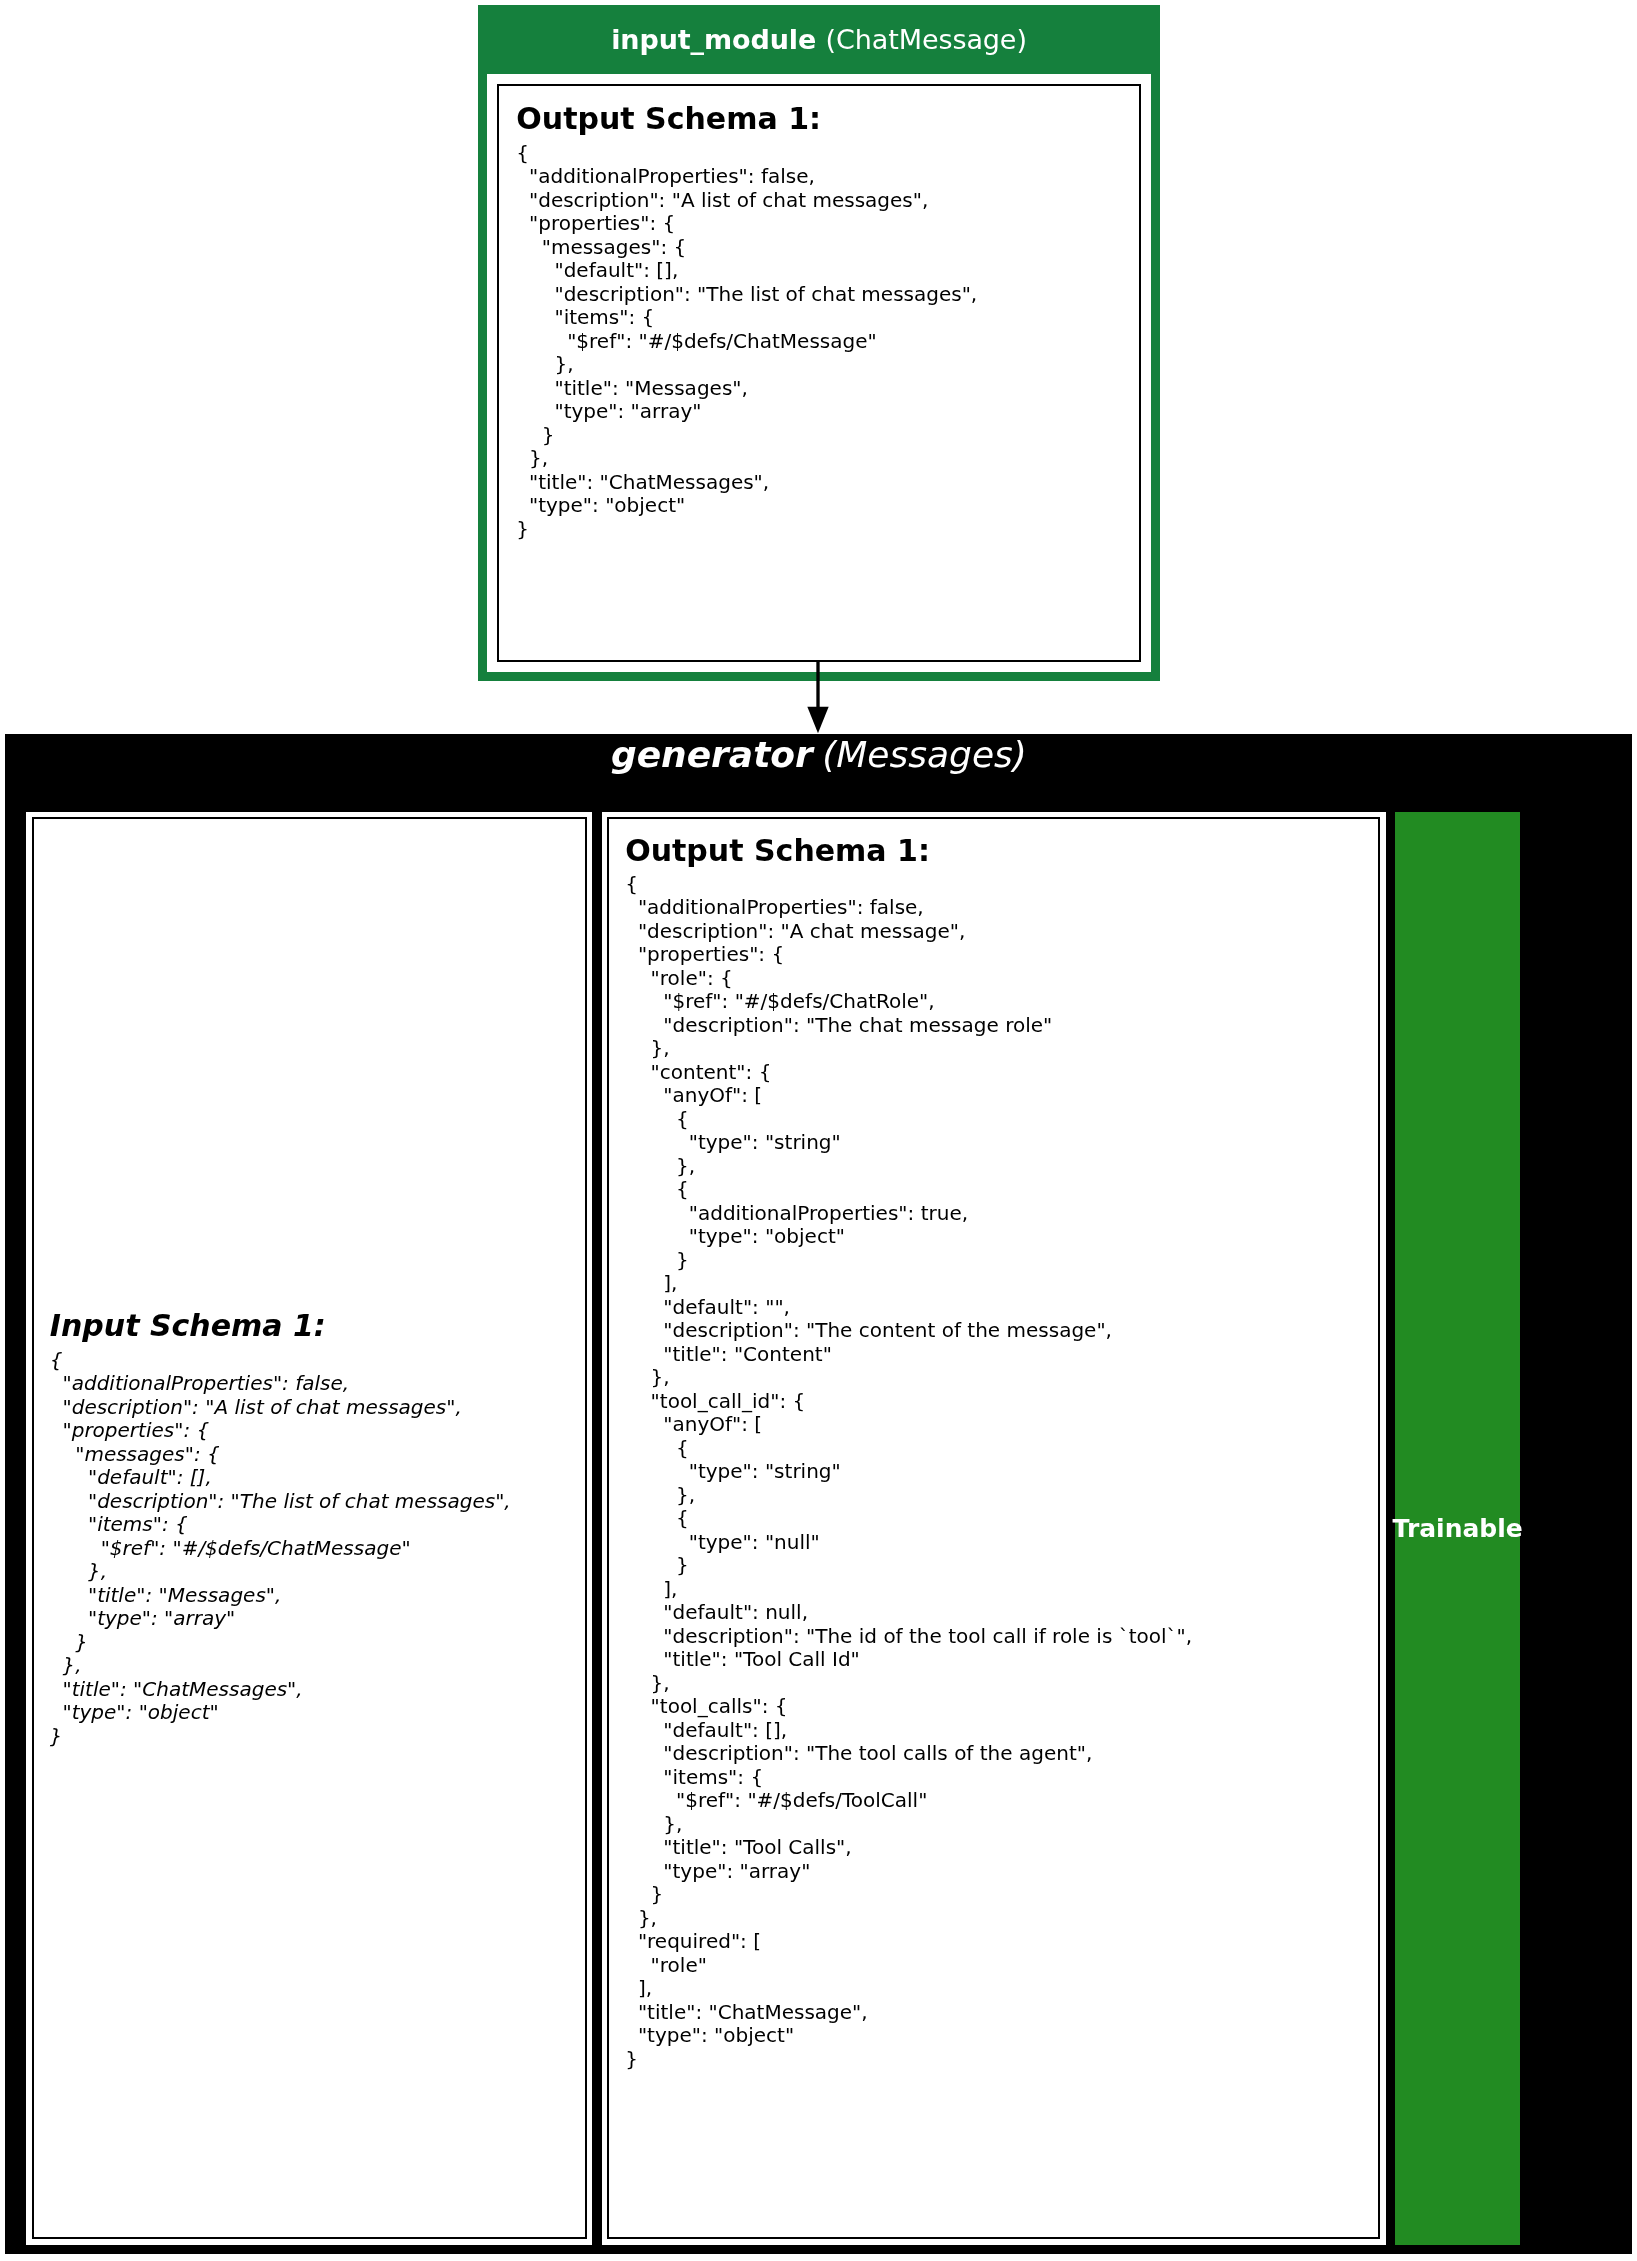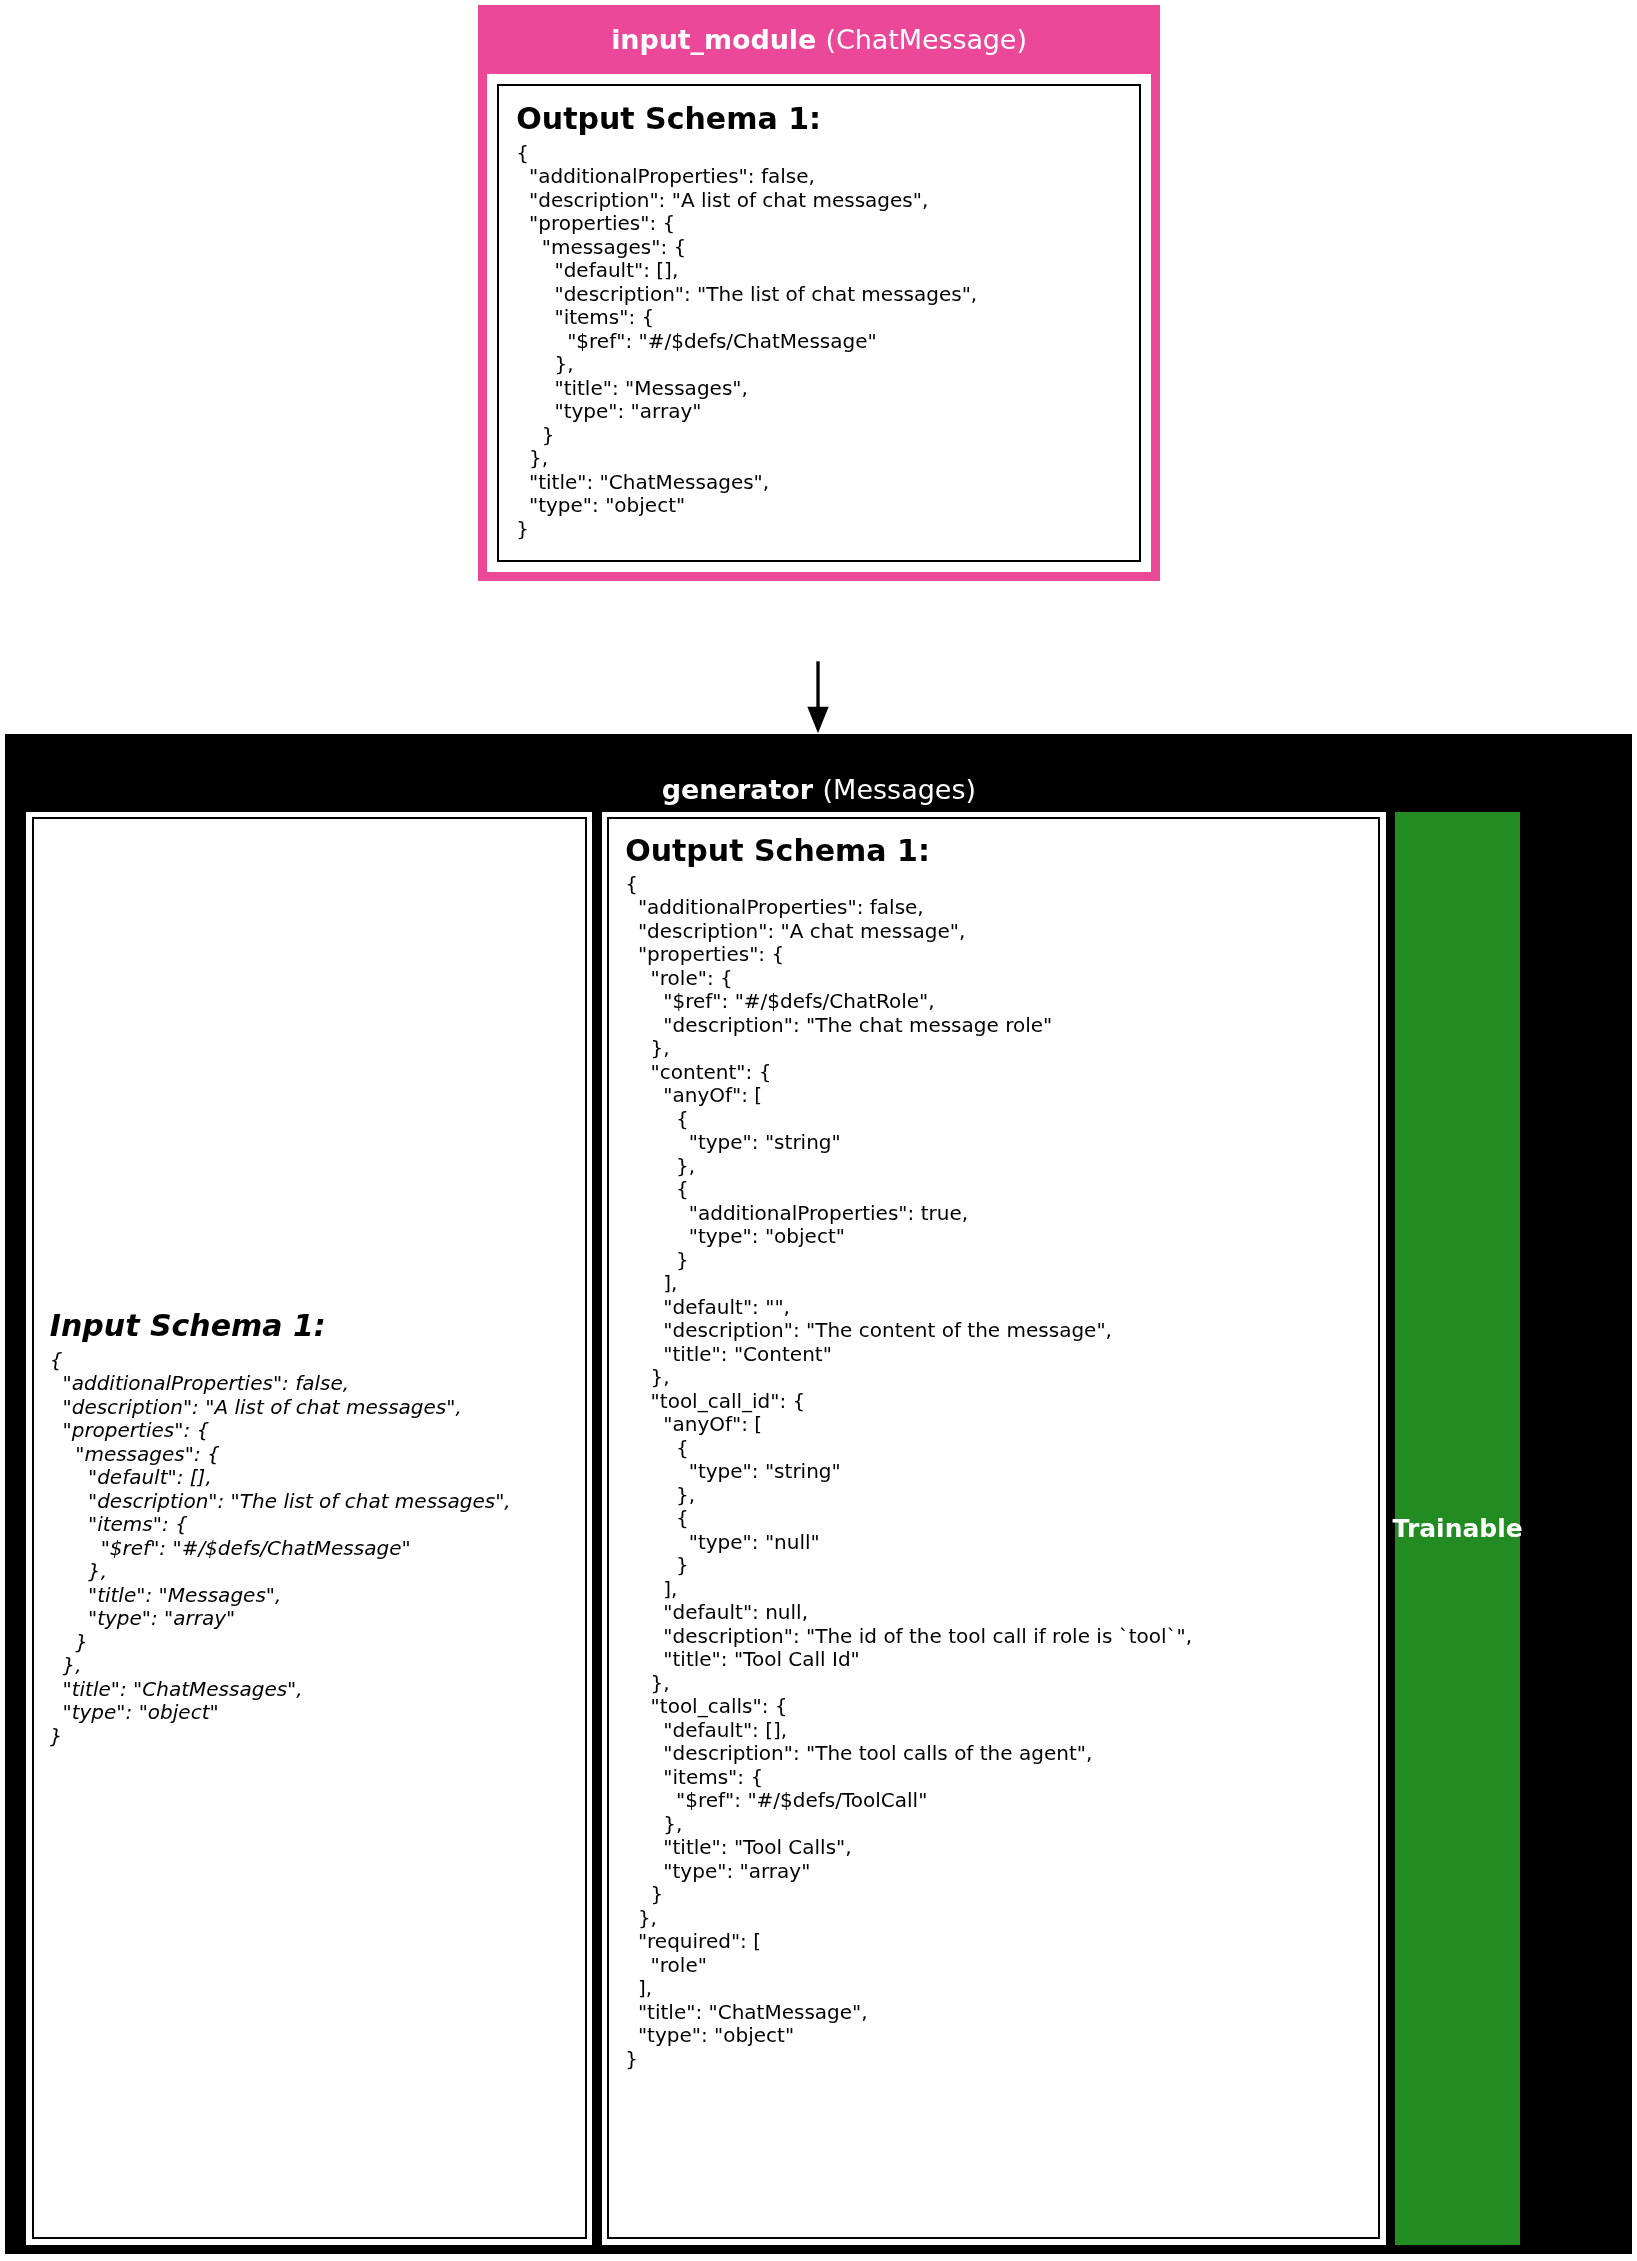--- a/index.html
+++ b/index.html
@@ -14,22 +14,22 @@
     position: relative;
     overflow: hidden;
   }
 
   
   #input-module-node {
     position: absolute;
     left: 478px;
     top: 5.4px;
     width: 682px;
-    height: 576px;
-    background: #ec4899;
+    height: 676px;
+    background: #15803d;
     box-sizing: border-box;
   }
   #input-module-header {
     position: absolute;
     left: 0;
     top: 0;
     width: 100%;
     height: 69px;
     display: flex;
     align-items: center;
@@ -82,25 +82,26 @@
     background: #000000;
     box-sizing: border-box;
   }
   #generator-header {
     position: absolute;
     left: 0;
     top: 0;
     width: 100%;
     height: 71px;
     display: flex;
-    align-items: flex-end;
+    align-items: flex-start;
     justify-content: center;
     color: #ffffff;
-    font-size: 27px;
+    font-size: 36px;
     white-space: nowrap;
+    font-style: italic;
   }
   #generator-body {
     position: absolute;
     left: 0;
     top: 71px;
     right: 0;
     bottom: 0;
     display: flex;
     align-items: stretch;
     box-sizing: border-box;

